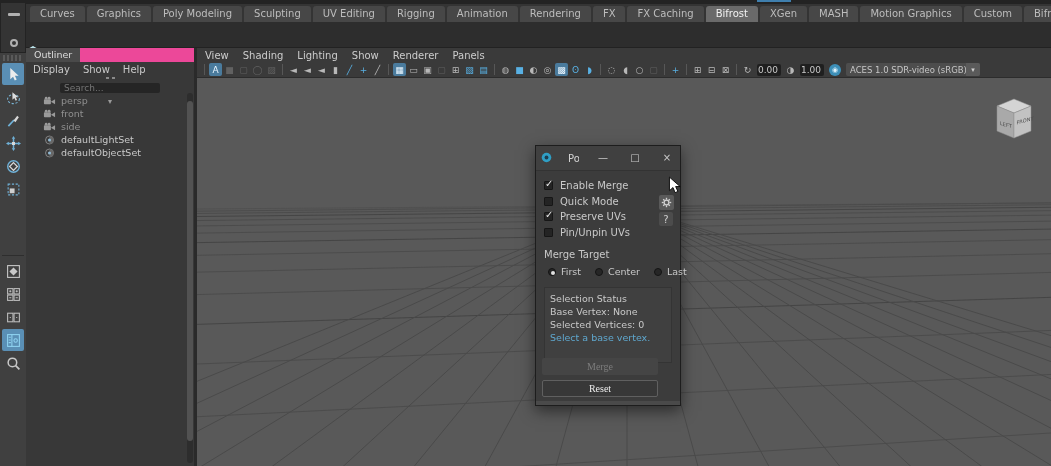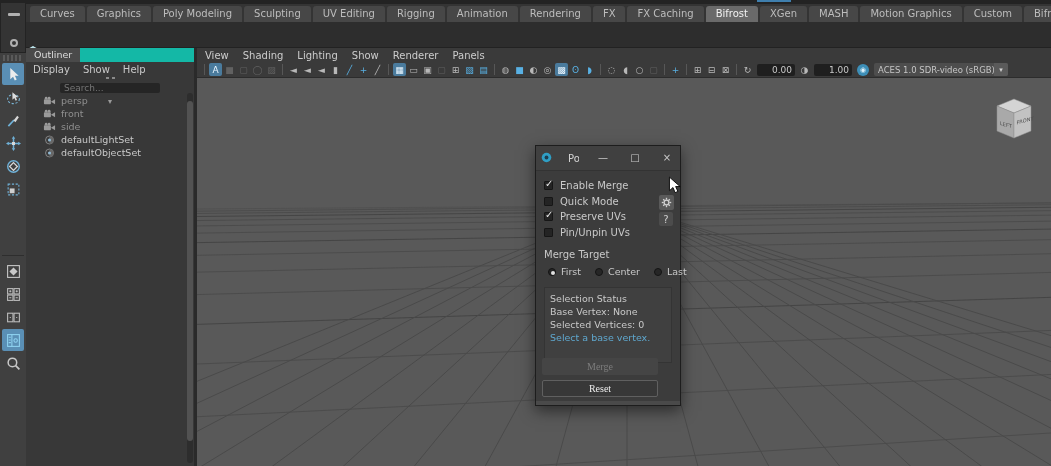--- a/index.html
+++ b/index.html
@@ -26,21 +26,21 @@
   
   .toolbox{position:absolute;left:0;top:53px;width:26px;height:413px;background:#404040;}
   .grip{height:6px;margin:2px 3px;background:repeating-linear-gradient(90deg,#5a5a5a 0 2px,transparent 2px 4px);}
   .tool{width:22px;height:22px;margin:1px auto;display:flex;align-items:center;justify-content:center;border-radius:2px;}
   .tool svg{width:15px;height:15px;}
   .tool.active{background:#5a8fb5;}
   .tool-sep{height:1px;background:#2e2e2e;margin:4px 2px;}
   .tool-spacer{height:50px;}
   
   .outliner{position:absolute;left:26px;top:48px;width:168px;height:418px;background:#383838;}
-  .ol-header{height:14px;background:#14b8a6;display:flex;text-align:right;}
+  .ol-header{height:14px;background:#ec4899;display:flex;text-align:right;}
   .ol-tab{background:#4a4a4a;color:#dddddd;font-size:9.5px;padding:1px 8px;line-height:12px;}
   .ol-menus{height:15px;display:flex;gap:13px;padding-left:7px;align-items:center;font-size:10px;color:#c9c9c9;}
   .ol-search{height:17px;display:flex;align-items:center;padding:0 5px;gap:4px;flex-direction:column;}
   .filter-ic{width:9px;height:9px;border:1px dashed #8a8a8a;}
   .ol-search input{flex:1;height:13px;background:#252525;border:none;border-radius:2px;color:#9a9a9a;
                    font-size:9px;padding:0 4px;font-family:inherit;outline:none;width:100px;}
   .ol-search .dd{color:#9a9a9a;font-size:8px;}
   .ol-list{position:relative;}
   .ol-row{height:13px;display:flex;align-items:center;padding-left:17px;gap:5px;font-size:9.5px;}
   .ol-row .lbl{white-space:nowrap;}
@@ -52,21 +52,21 @@
   .pane-divider{position:absolute;left:194px;top:48px;width:3px;height:418px;background:#2a2a2a;}
   
   .viewport{position:absolute;left:197px;top:48px;width:854px;height:418px;background:#3a3a3a;}
   .vp-menus{height:14px;display:flex;gap:14px;align-items:center;padding-left:8px;font-size:10px;color:#cdcdcd;background:#3a3a3a;}
   .vp-icons{height:16px;display:flex;align-items:center;gap:1px;padding-left:4px;background:#3a3a3a;border-bottom:1px solid #2c2c2c;}
   .ic{width:13px;height:13px;display:flex;align-items:center;justify-content:center;font-size:9px;color:#b8b8b8;border-radius:2px;}
   .ic.on{background:#4a7b9d;color:#eaf6ff;}
   .ic.teal{color:#58b0e3;}
   .ic.dim{color:#616161;}
   .ic-sep{width:1px;height:11px;background:#575757;margin:0 3px;}
-  .vp-field{width:38px;height:12px;background:#1f1f1f;color:#c8c8c8;font-size:9px;display:flex;
+  .vp-field{width:24px;height:12px;background:#1f1f1f;color:#c8c8c8;font-size:9px;display:flex;
             align-items:center;justify-content:flex-end;padding-right:3px;border-radius:2px;margin:0 2px;}
   .cm-ic{width:12px;height:12px;border-radius:50%;background:#3d8fb8;color:#dff2fb;font-size:7px;
          display:flex;align-items:center;justify-content:center;margin:0 2px;}
   .vp-select{width:134px;height:13px;background:#4d4d4d;border-radius:2px;display:flex;align-items:center;
              margin-left:2px;overflow:hidden;}
   .vp-select .txt{flex:1;font-size:8.5px;color:#c6c6c6;padding-left:4px;white-space:nowrap;overflow:hidden;}
   .vp-select .arr{width:14px;height:13px;background:#5a5a5a;color:#cfcfcf;font-size:7px;display:flex;
                   align-items:center;justify-content:center;}
   .vp-canvas{position:absolute;left:0;top:30px;width:854px;height:388px;background:#595959;overflow:hidden;}
   .vp-canvas svg.grid{position:absolute;left:0;top:0;}

